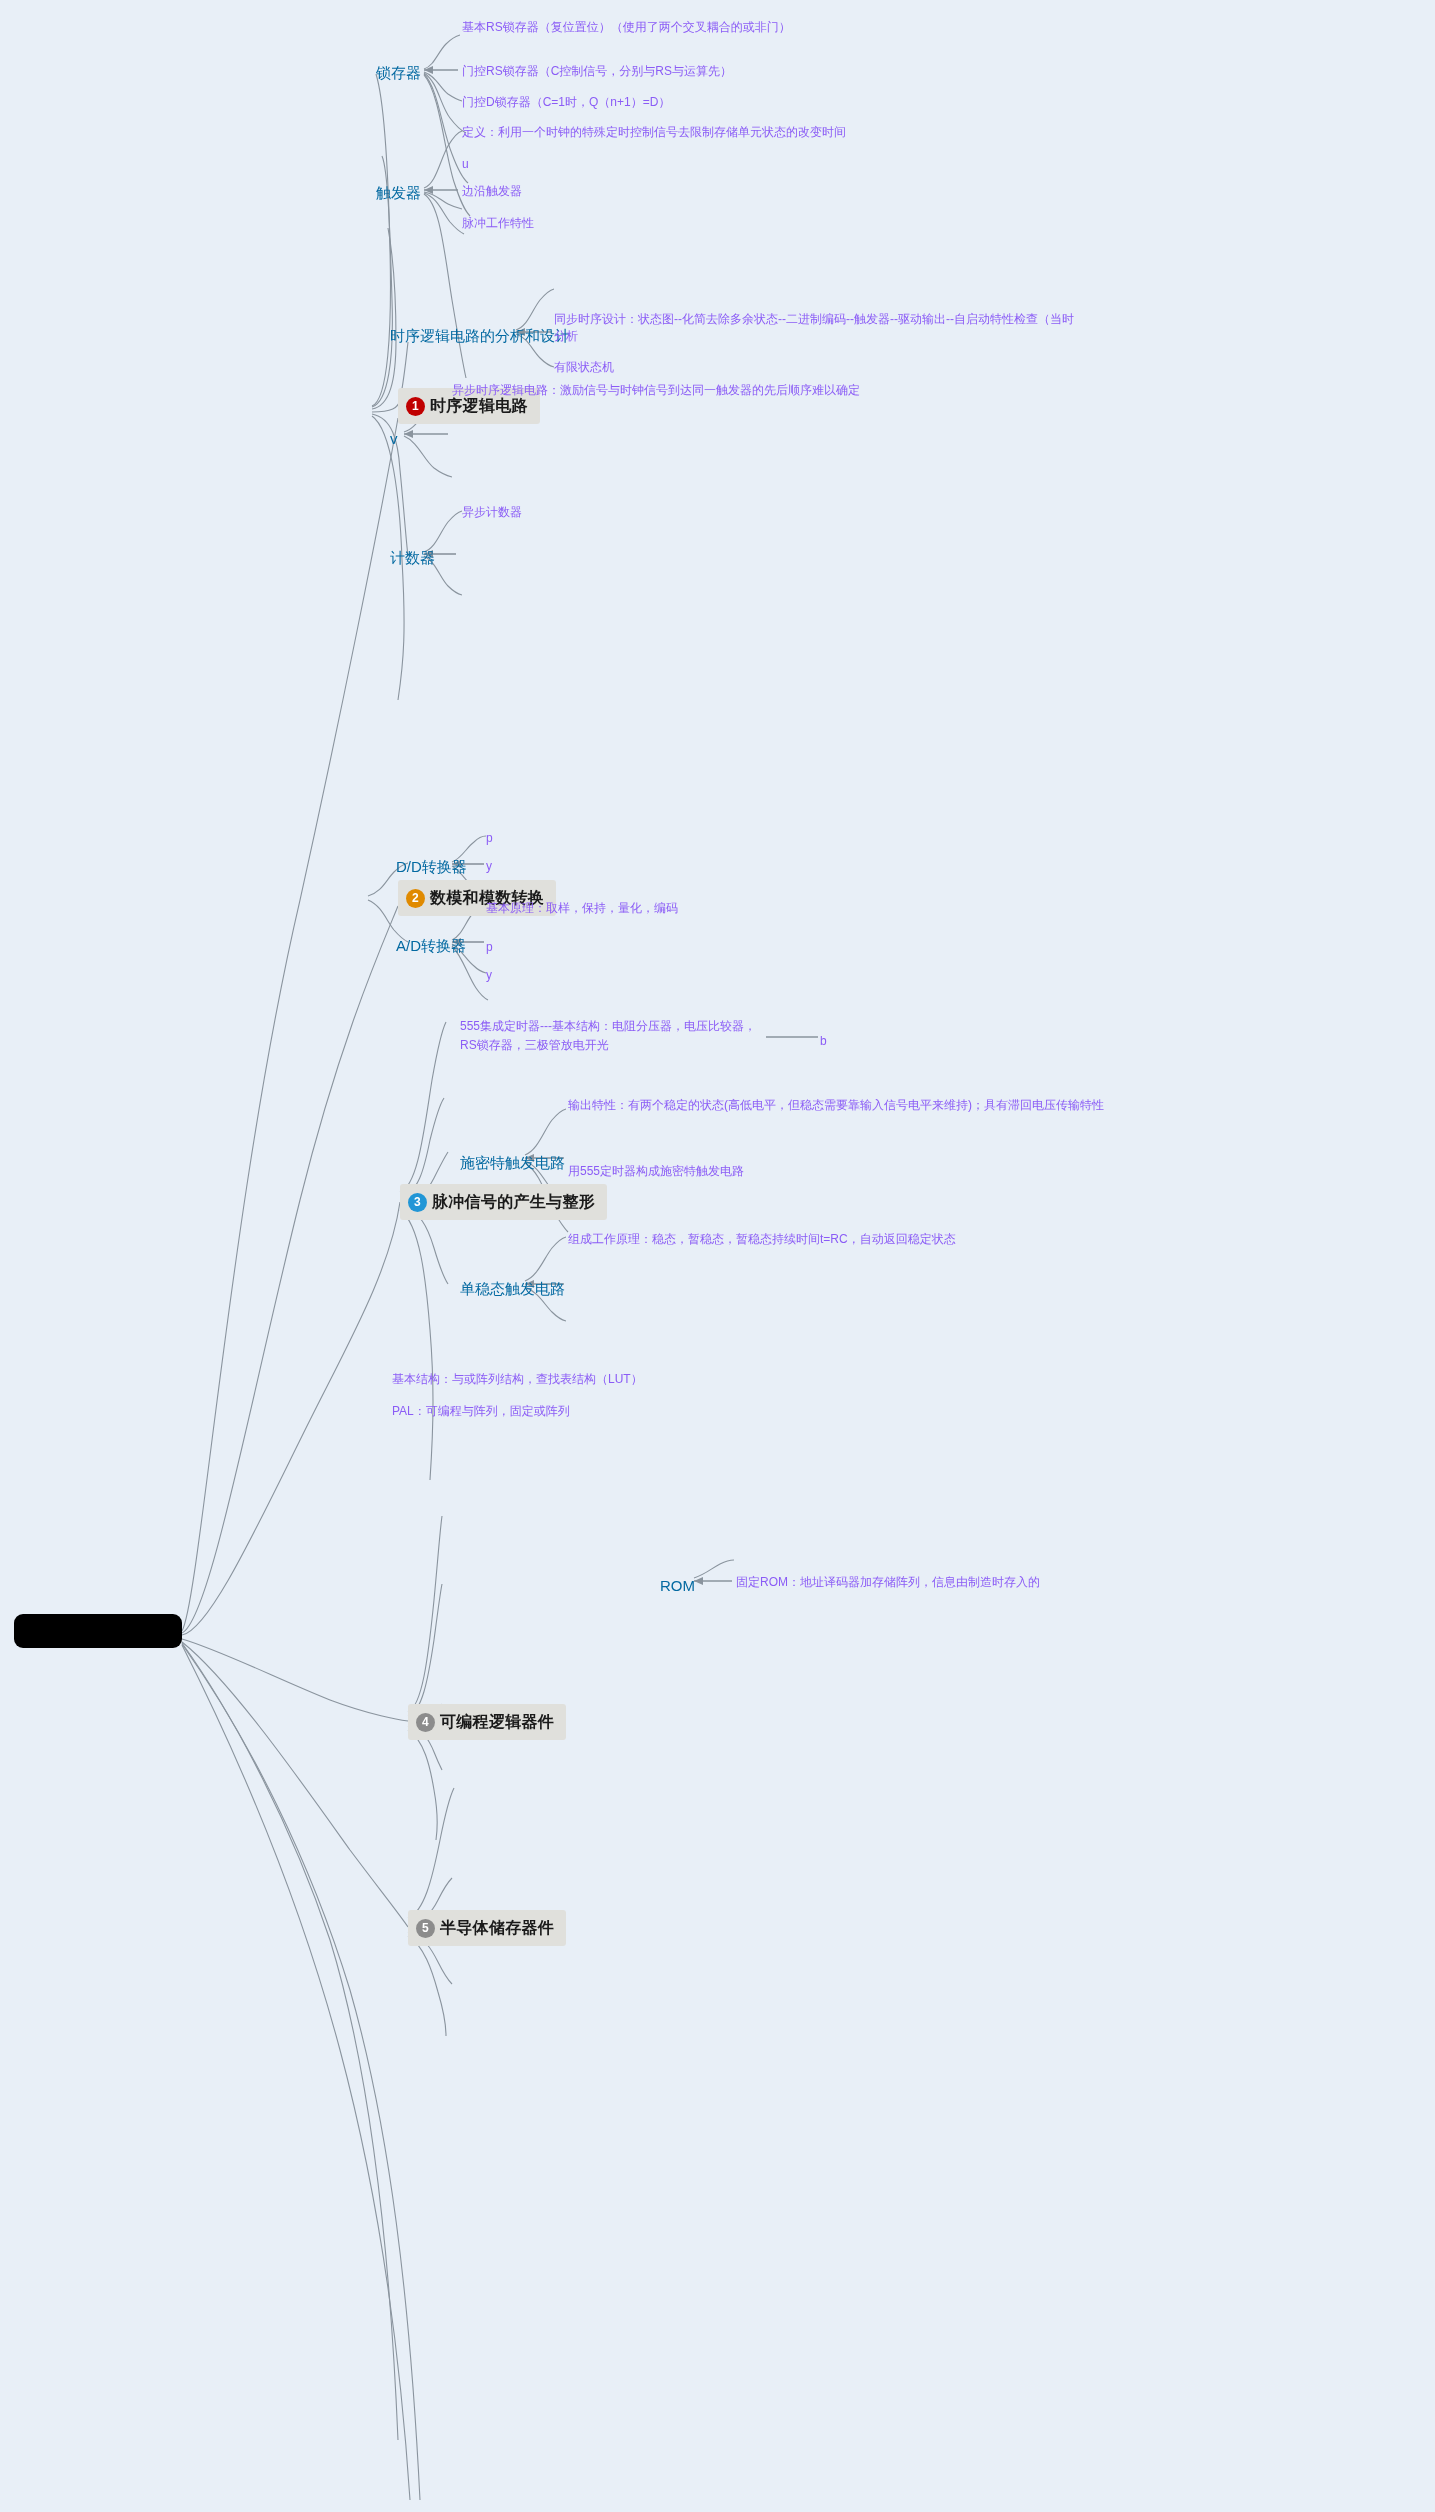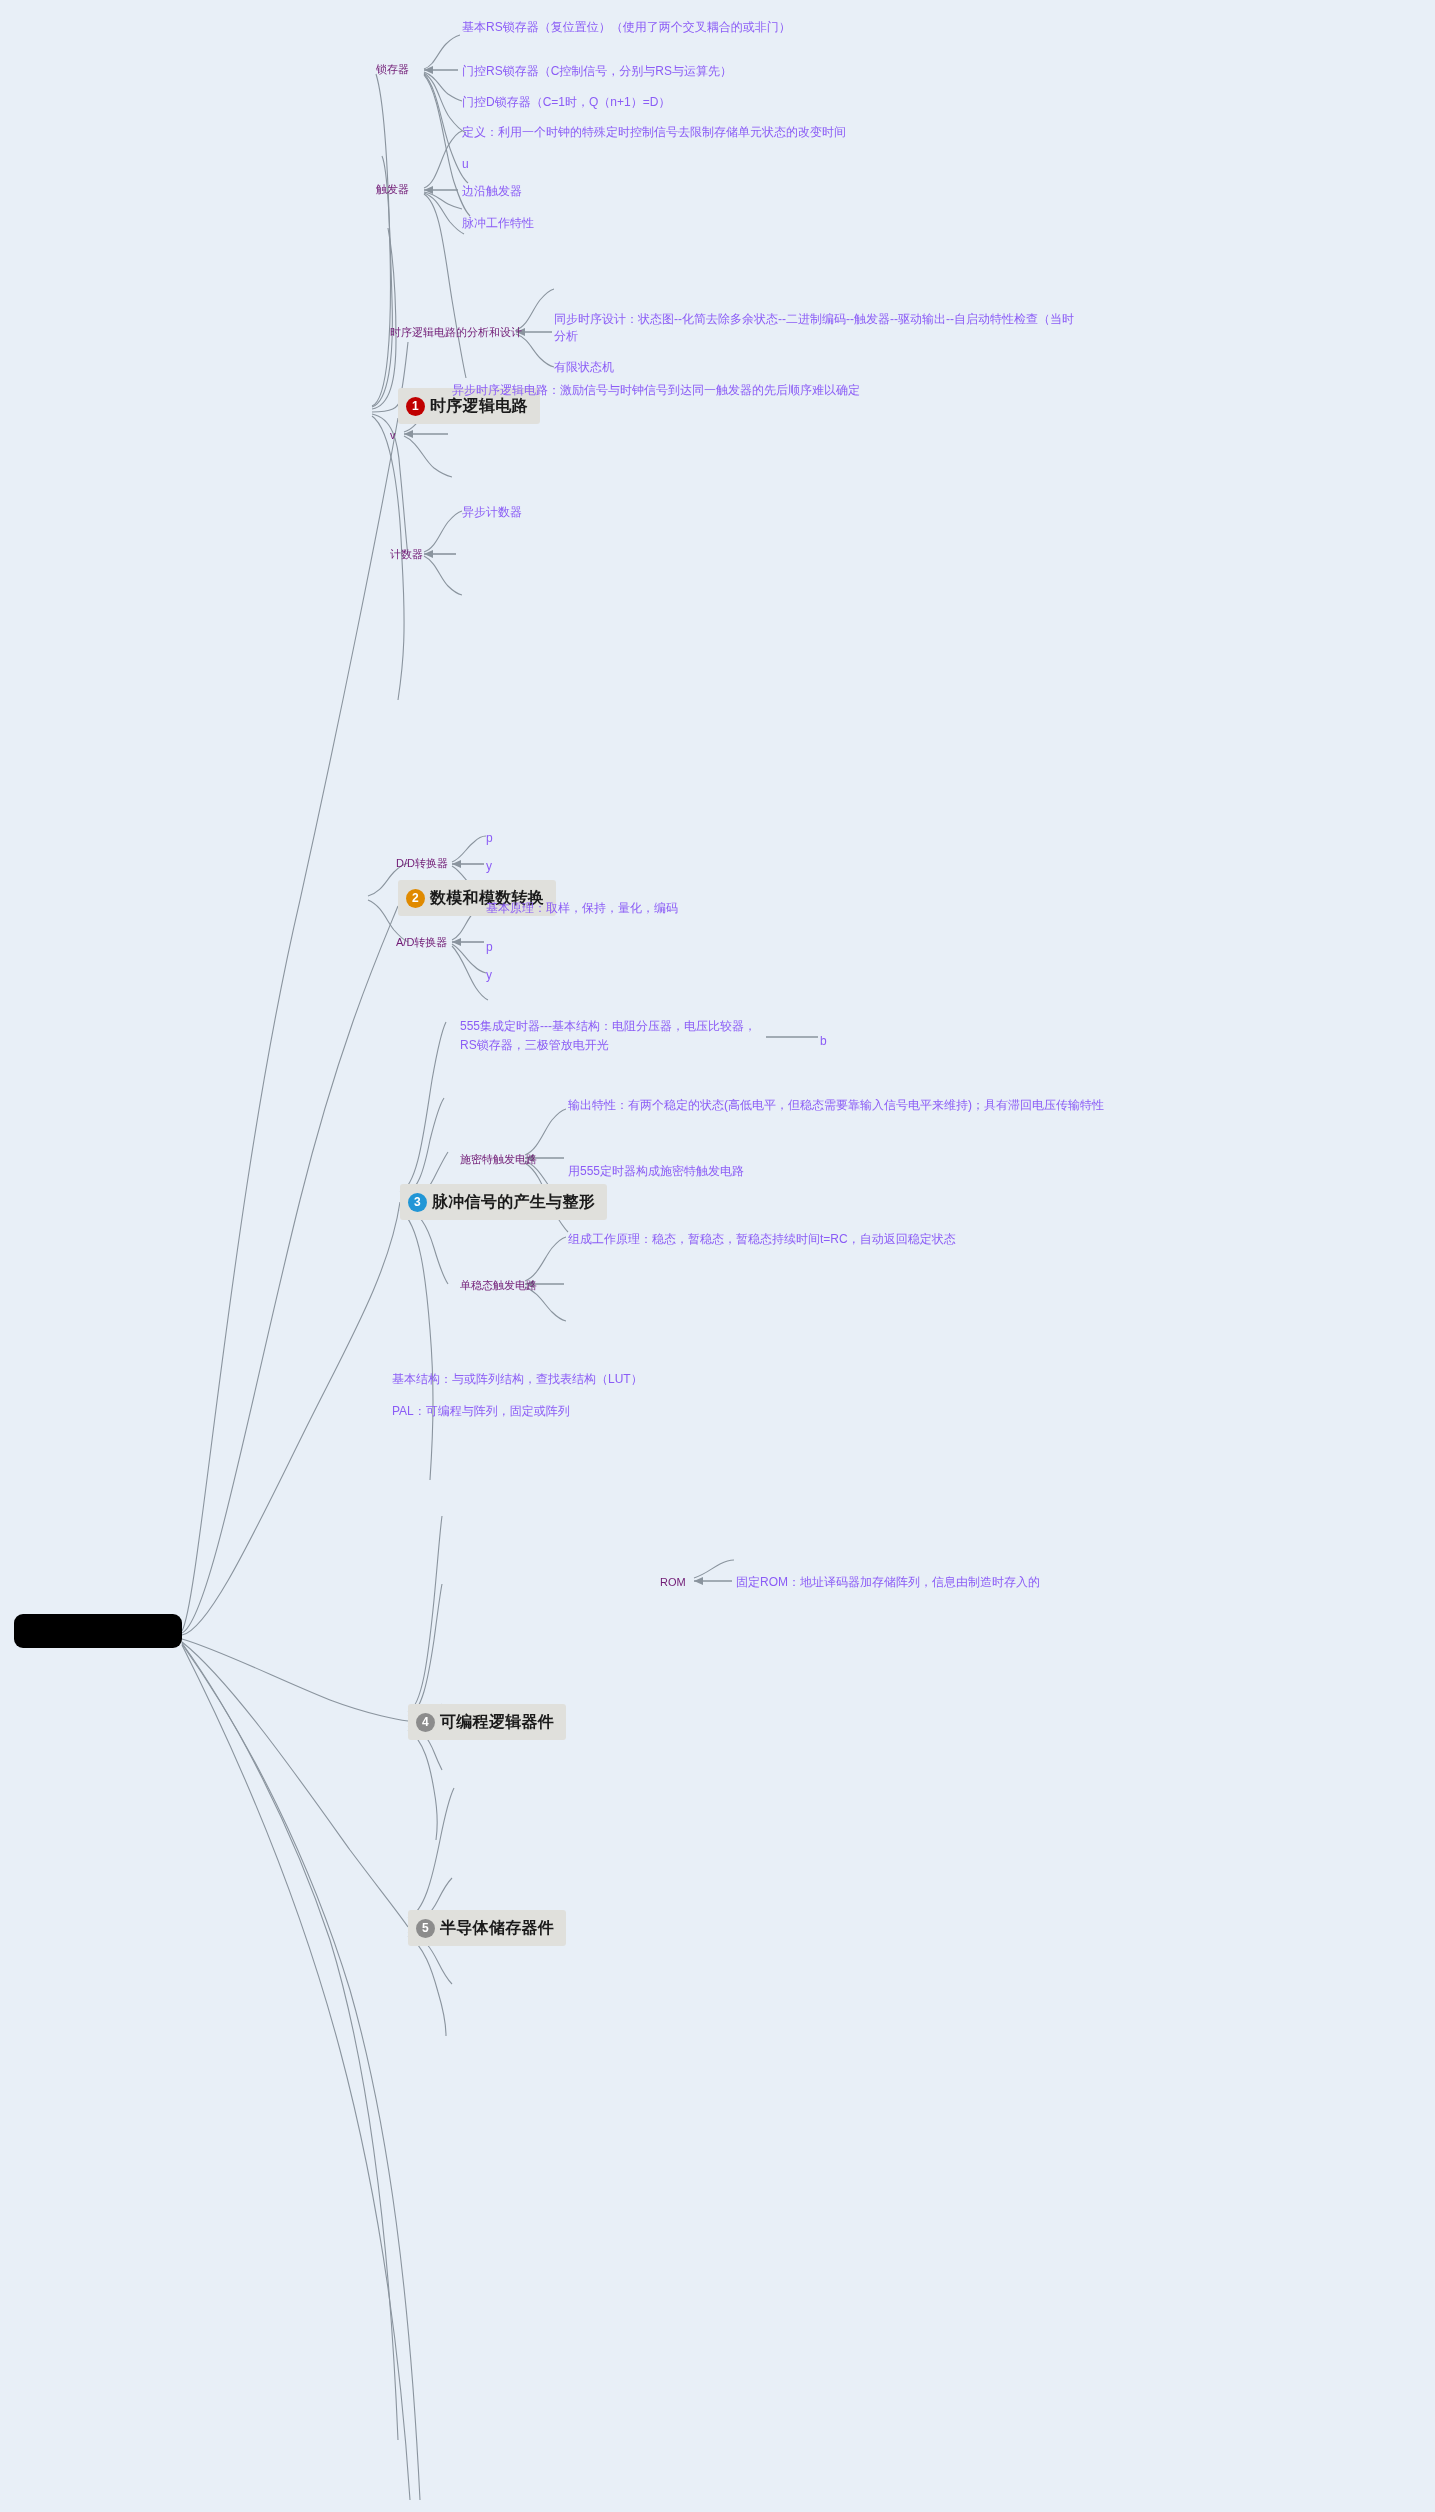--- a/index.html
+++ b/index.html
@@ -57,22 +57,22 @@
     font-size: 12px;
     font-weight: 700;
     display: inline-flex;
     align-items: center;
     justify-content: center;
     margin-right: 5px;
     flex: none;
   }
   
   .sub {
-    font-size: 11px;
-    color: #701a75;
+    font-size: 15px;
+    color: #0369a1;
     line-height: 1.55;
   }
   .leaf {
     font-size: 12px;
     color: #8b5cf6;
     line-height: 1.6;
     white-space: normal;
   }
 </style>
 </head>

